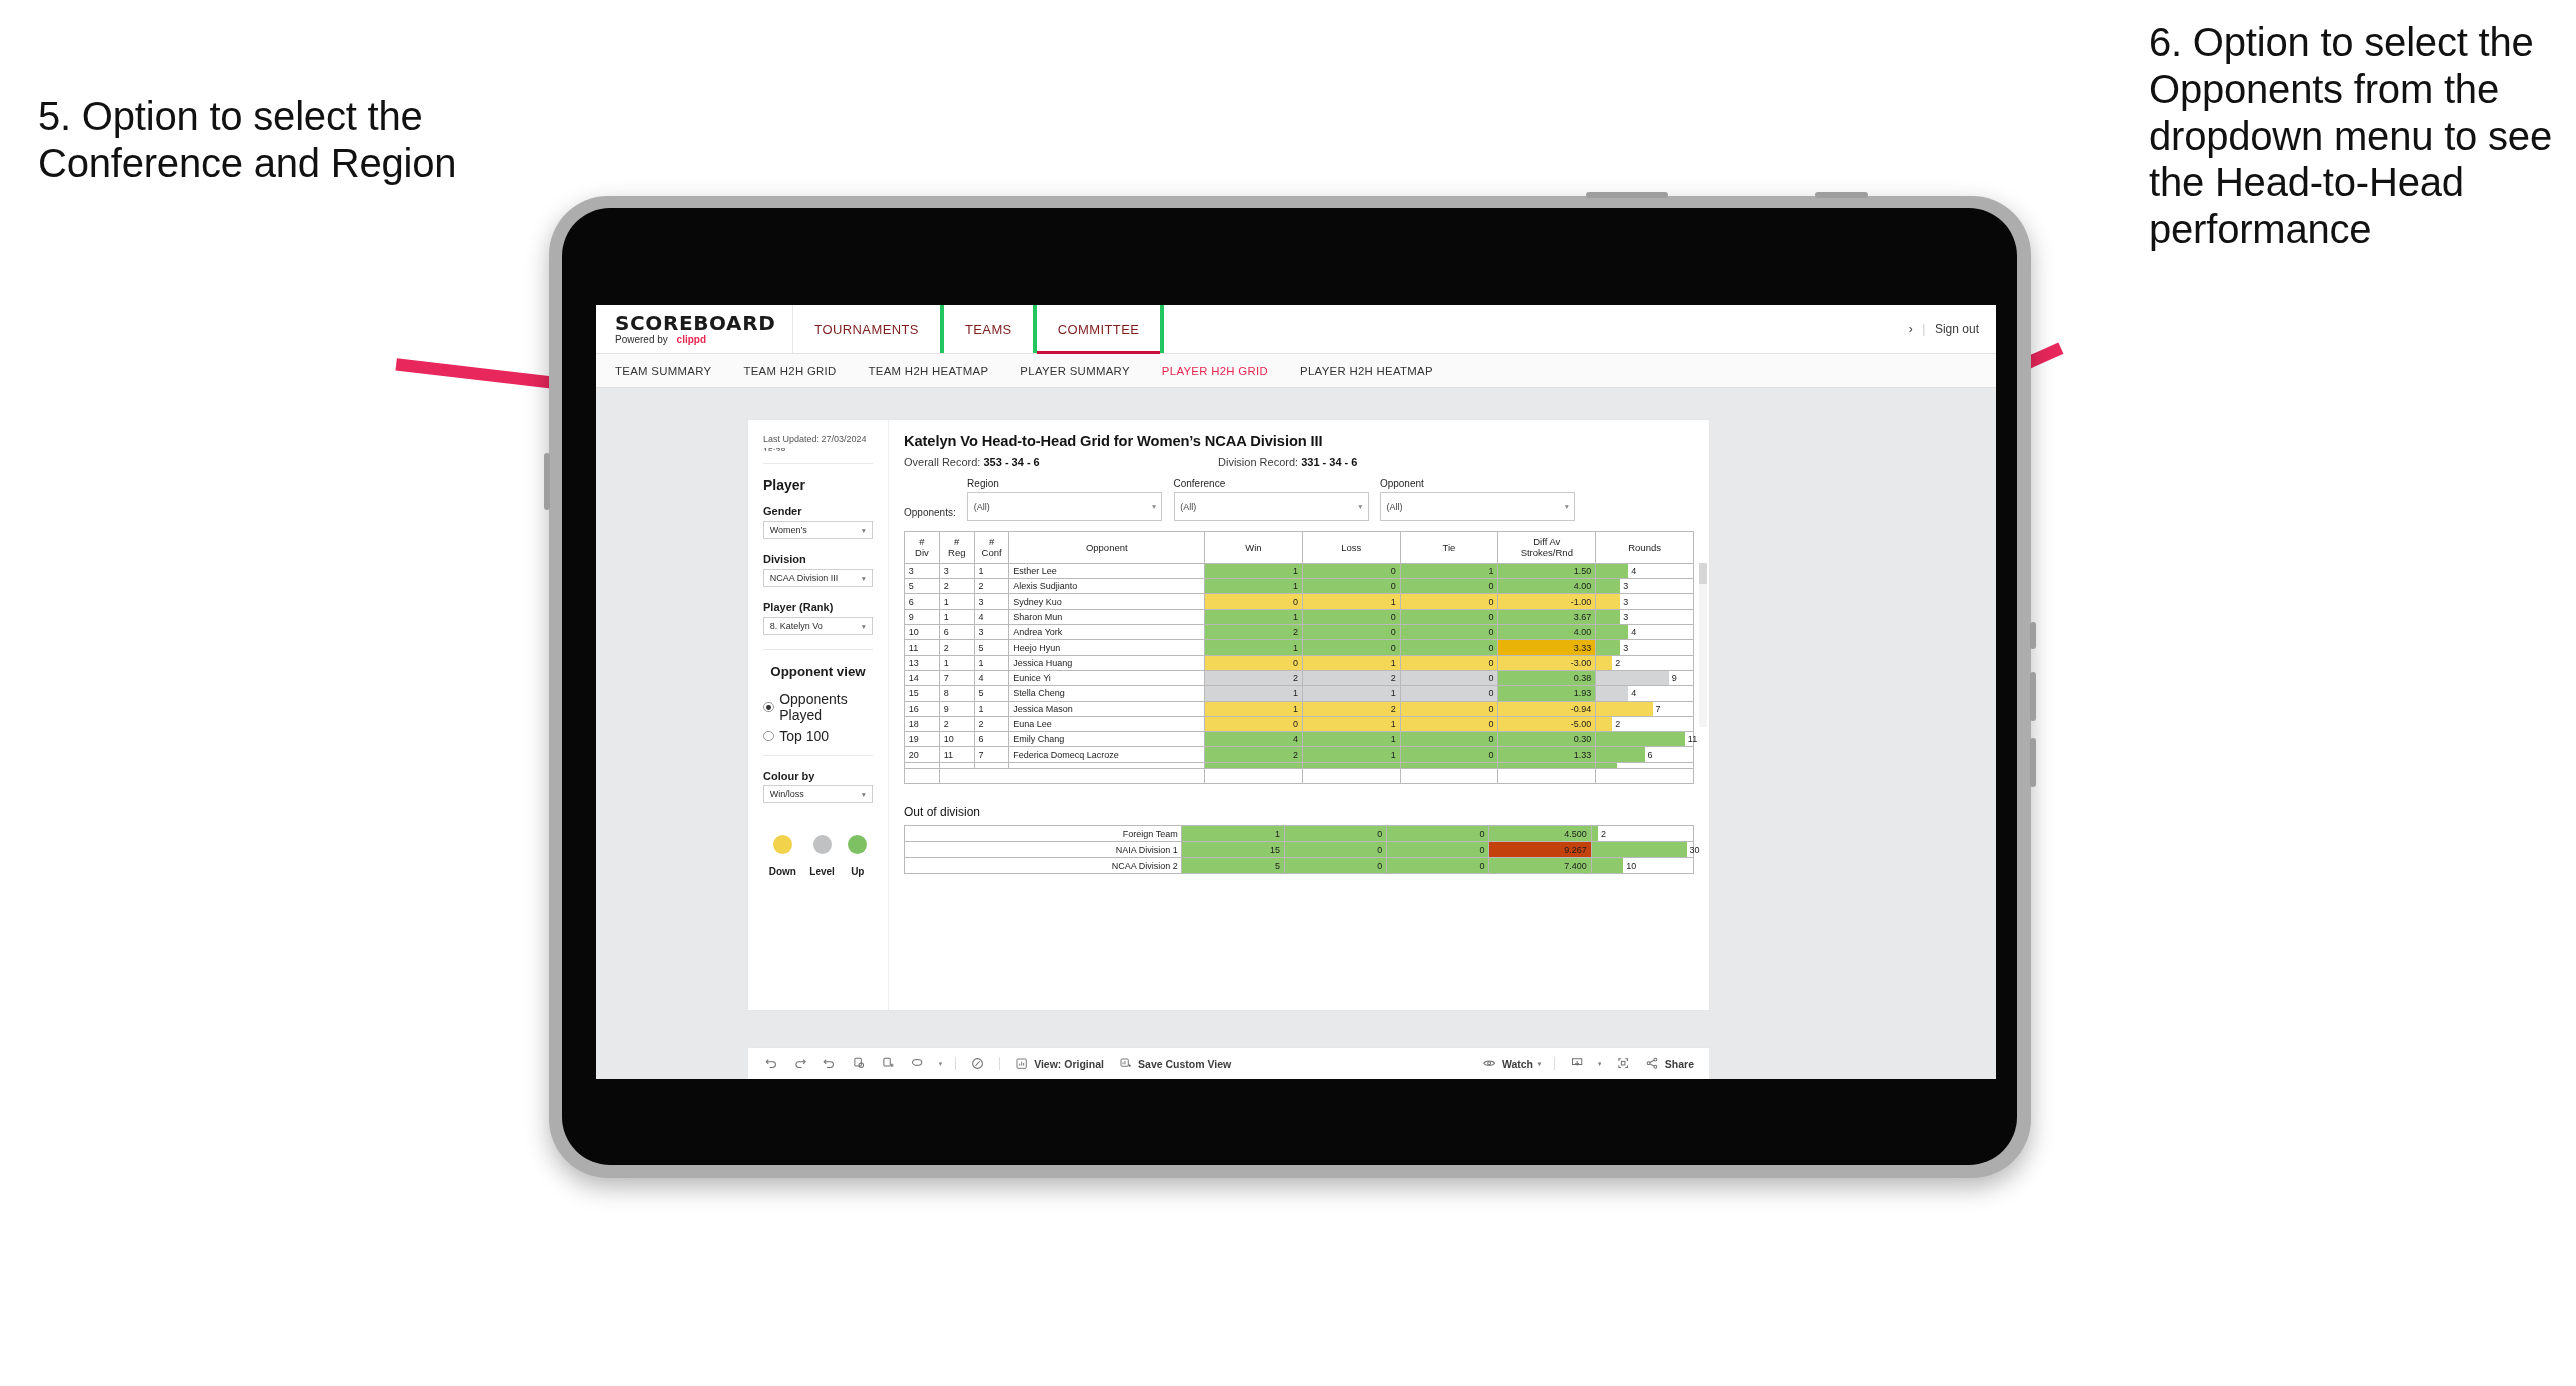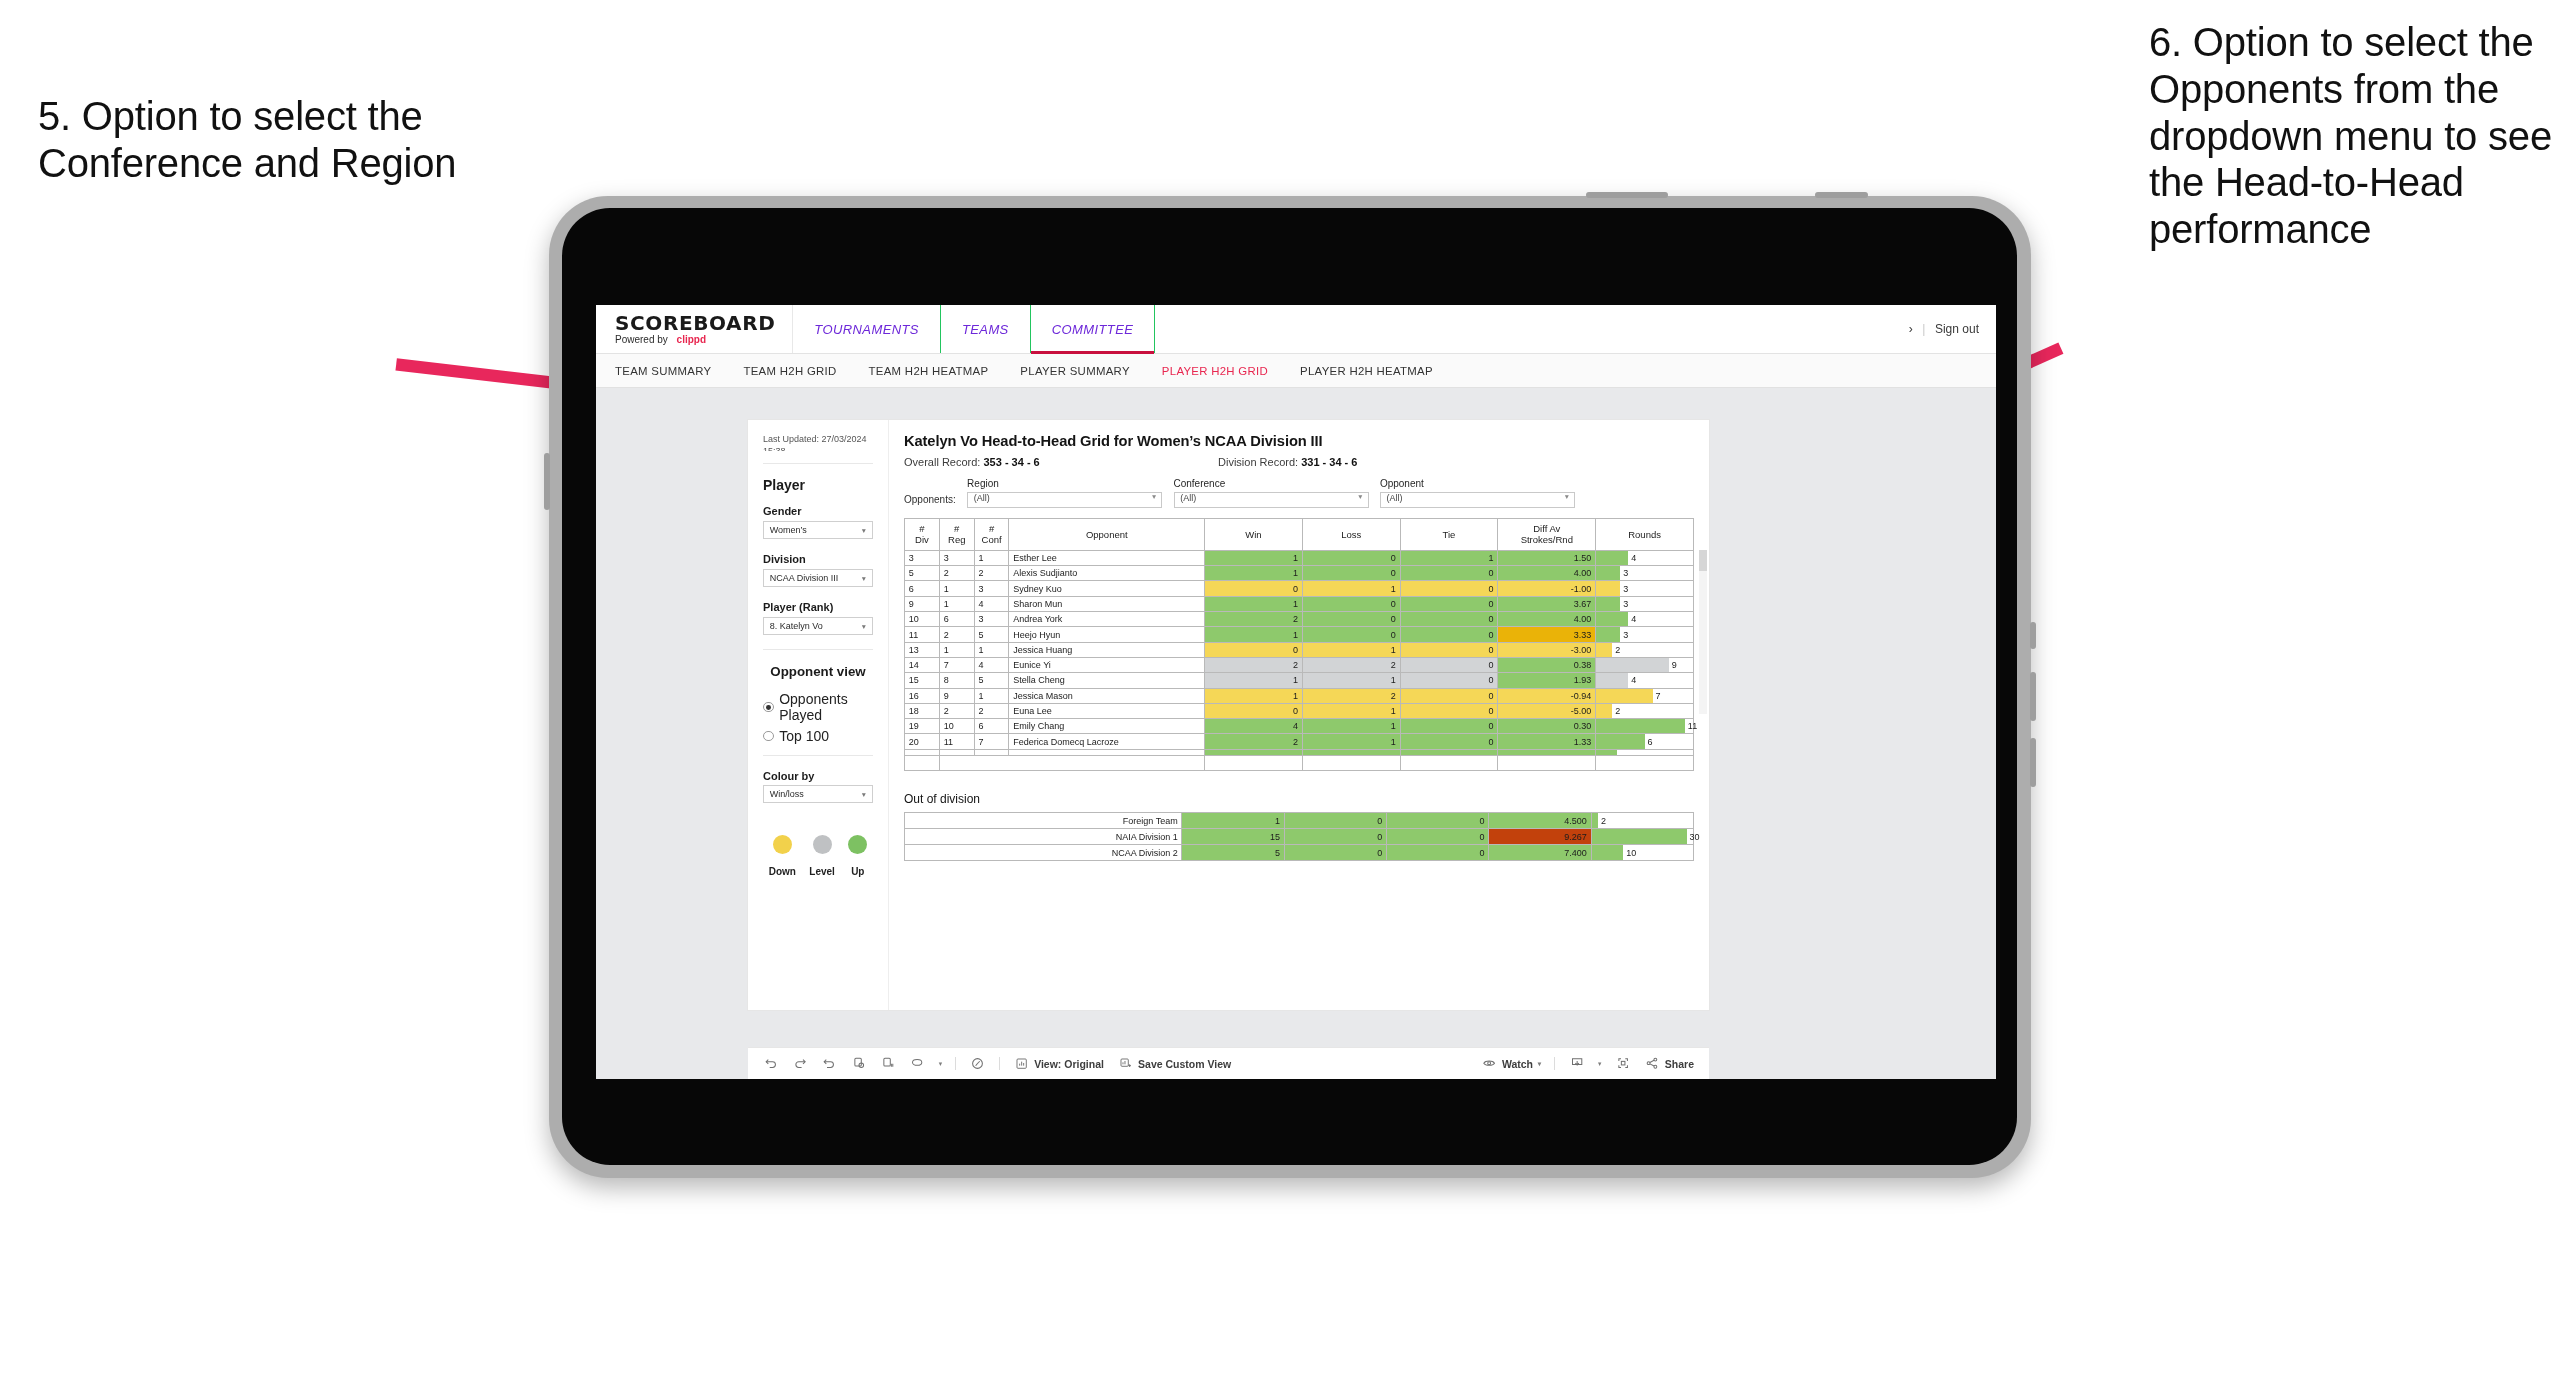--- a/index.html
+++ b/index.html
@@ -69,23 +69,23 @@
   }
   #brand-title {
     font-family: "DejaVu Sans", sans-serif;
     font-weight: 700; font-size: 20px; letter-spacing: 0.6px;
     color: #1a1a1a; line-height: 1;
   }
   #brand-sub { font-size: 10px; color: #2b2b2b; margin-top: 2.9px; line-height: 1; }
   #brand-sub .clippd { color: #e8264f; font-weight: 700; padding-left: 6px; }
   .mainnav-item {
     display: flex; align-items: center; padding: 0 21px;
-    font-size: 13px; color: #6d28d9; letter-spacing: 0.4px;
-    border-right: 1px solid #22c55e;
-    position: relative; cursor: pointer; font-style: italic;
+    font-size: 13px; color: #7f1d1d; letter-spacing: 0.4px;
+    border-right: 4px solid #22c55e;
+    position: relative; cursor: pointer;
   }
   .mainnav-item.active::after {
     content: ""; position: absolute; left: 0; right: 0; bottom: -1px;
     height: 2.9px; background: #c8103e;
   }
   #header-spacer { flex: 1; }
   #header-right {
     display: flex; align-items: center; gap: 9.5px;
     padding-right: 17px; font-size: 12px; color: #3a3a3a;
   }
@@ -142,22 +142,22 @@
   #records { display: flex; margin-top: 6.7px; font-size: 11px; color: #3c3c3c; }
   #records .rec-b { font-weight: 700; color: #111111; }
   #rec-overall { width: 314px; }
 
   
   #filters { display: flex; align-items: flex-end; gap: 11.4px; margin-top: 10.5px; }
   #opp-lbl { font-size: 10px; color: #2e2e2e; padding-bottom: 2.9px; }
   .filter { width: 195px; }
   .filter-label { font-size: 10px; color: #262626; margin-bottom: 2.9px; }
   .filter-box {
-    height: 16px; border: 1px solid #c9c9c9; background: #ffffff;
-    display: flex; align-items: flex-start; justify-content: space-between;
+    height: 29px; border: 1px solid #c9c9c9; background: #ffffff;
+    display: flex; align-items: center; justify-content: space-between;
     padding: 0 3.8px 0 5.7px; font-size: 9px; color: #444444; cursor: pointer;
   }
   .filter-box .caret { font-size: 6.7px; color: #8a8a8a; }
 
   
   #grid-wrap { margin-top: 9.5px; position: relative; width: 790px; }
   table.grid { border-collapse: collapse; width: 100%; table-layout: fixed; }
   table.grid th, table.grid td {
     border: 1px solid #b9b9b9; font-size: 9px; color: #1c1c1c;
     height: 14.3px; padding: 0 3.8px;

